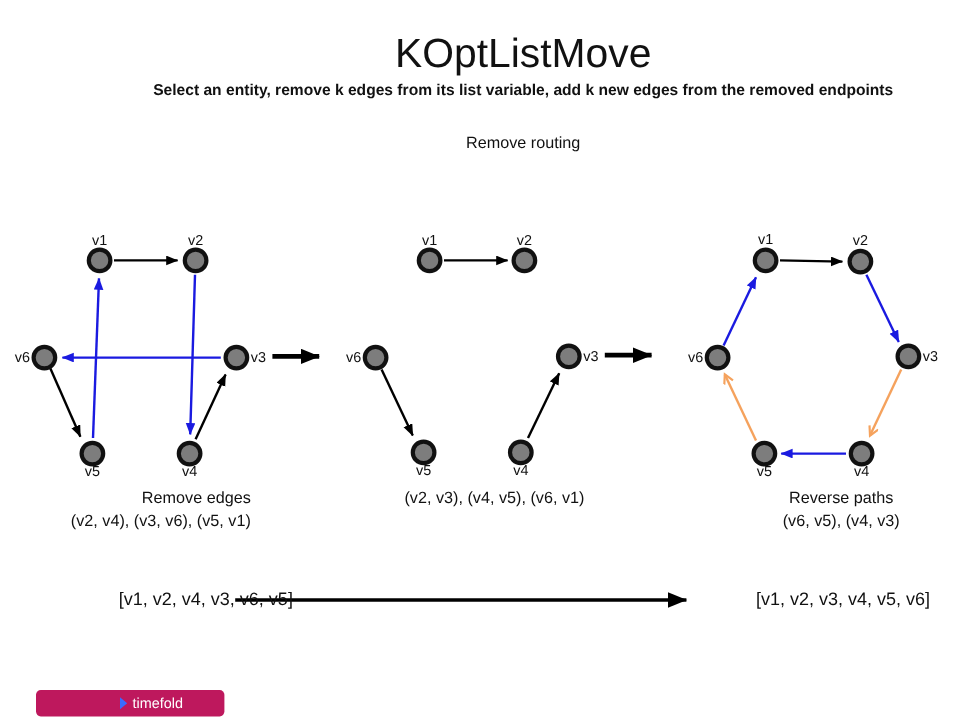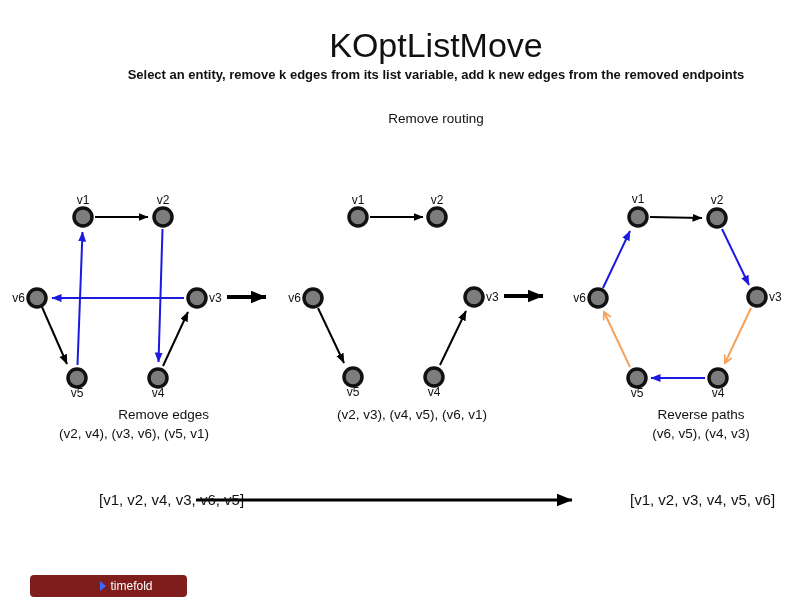--- a/index.html
+++ b/index.html
@@ -55,21 +55,21 @@
   }
   .node { fill: #7d7d7d; stroke: #111111; stroke-width: 3.5px; }
   .edge-k { stroke: #000000; stroke-width: 2px; }
   .edge-b { stroke: #1a1ae0; stroke-width: 2px; }
   .edge-o { stroke: #f5a25d; stroke-width: 2px; }
   .edge-thick { stroke: #000000; stroke-width: 4px; }
   .edge-long  { stroke: #000000; stroke-width: 3px; }
   .logo-bar {
     top: 575px; left: 30px;
     width: 121px; height: 22px;
-    background: #7f1d1d;
+    background: #be185d;
     border-radius: 4px;
     display: flex; align-items: center; justify-content: center;
     gap: 4px;
   }
   .logo-mark {
     width: 0; height: 0;
     border-left: 6px solid #3a6bff;
     border-top: 5px solid transparent;
     border-bottom: 5px solid transparent;
   }

